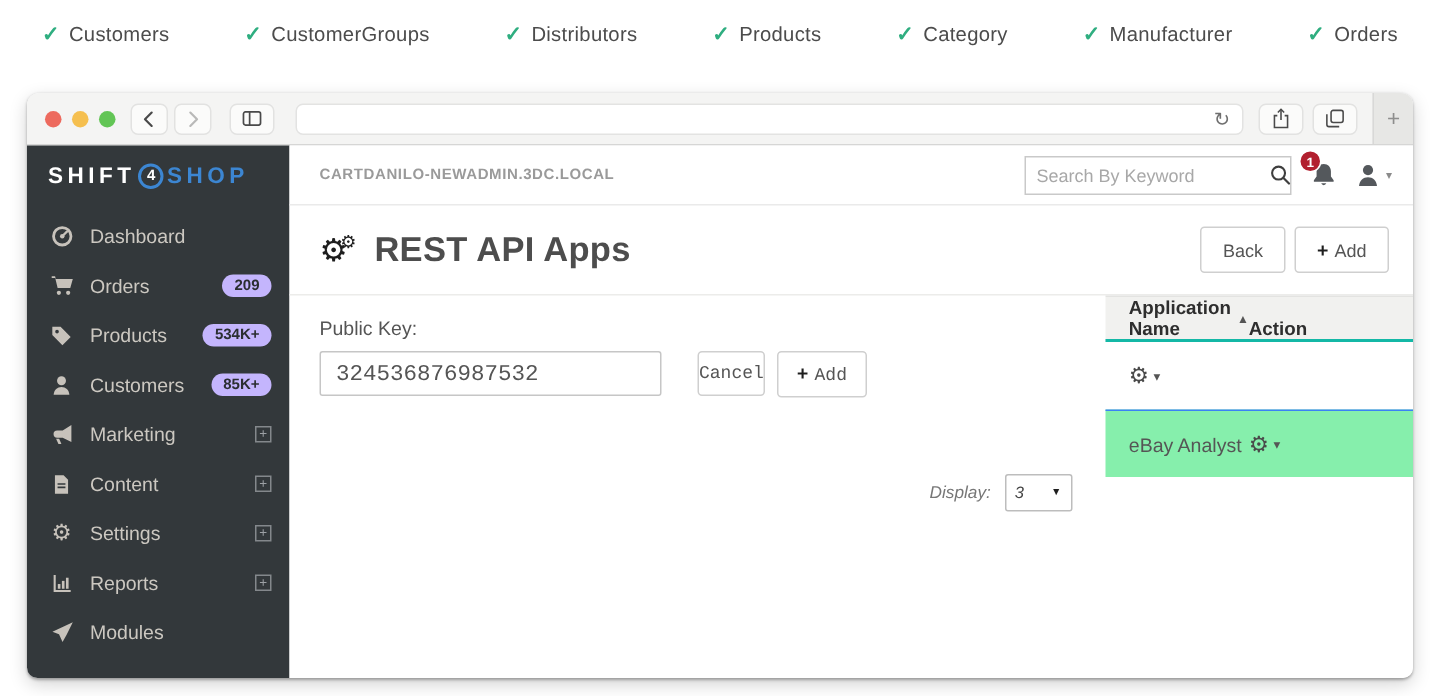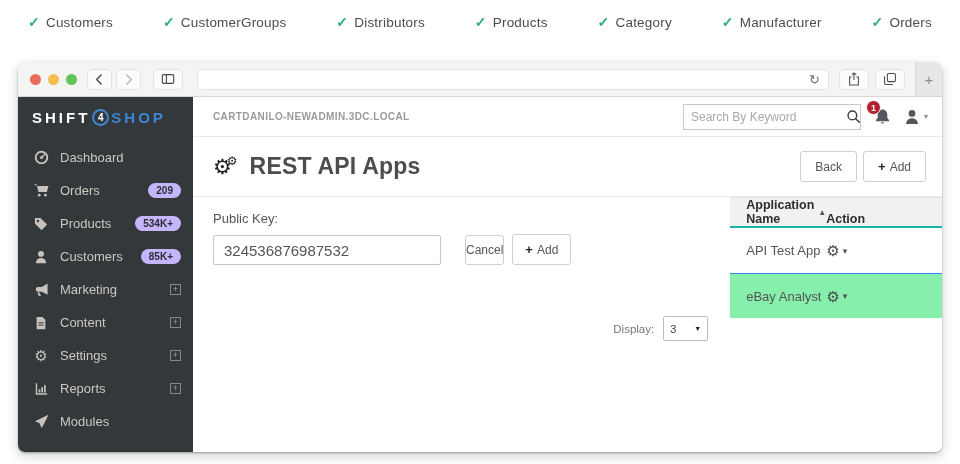--- a/index.html
+++ b/index.html
@@ -77,27 +77,27 @@
   .ptitle { font-size:23px; font-weight:700; color:#4d4d4d; letter-spacing:.2px; }
   .btn { background:#fff; border:1px solid #cfcfcf; border-radius:3px; color:#555; font-size:12px; padding:7px 14px;
          font-family:inherit; cursor:pointer; display:inline-flex; align-items:center; gap:4px; }
   .plus { font-weight:bold; color:#1e1e1e; font-size:13px; }
   .titlebtns { display:flex; gap:6px;margin-left:32px; }
 
   
   .content { flex:1; min-height:0; display:flex; }
   .formsec { padding:14px 20px 0; }
   .pklabel { display:block; font-size:13px; color:#555; margin-bottom:8px; }
-  .formrow { display:flex; align-items:flex-end; }
+  .formrow { display:flex; align-items:flex-start;font-family:Liberation Mono, monospace; }
   .pkinput { width:228px; height:30px; border:1px solid #c6c6c6; border-radius:2px; padding:0 10px;
              font-size:15px; color:#555; font-family:inherit; }
   .cancelbtn { margin-left:24px; padding:7px 0; }
   .addbtn2 { margin-left:8px; padding:7px 12px; }
 
-  .displayrow { display:flex; justify-content:center; align-items:center; gap:9px; padding:20px 22px 12px; font-size:11.5px; color:#777; }
+  .displayrow { display:flex; justify-content:center; align-items:center; gap:9px; padding:20px 22px 12px; font-size:11.5px; color:#777;font-style:italic; }
   .select { min-width:45px; height:25px; background:#fff; border:1px solid #bdbdbd; border-radius:2px;
             display:flex; align-items:center; justify-content:space-between; padding:0 6px; font-size:11px; color:#444; cursor:pointer; }
   .sc { font-size:7px; color:#1e1e1e; margin-left:6px; }
 
   .apptable { border-top:1px solid #e3e3e1; }
   .thead { height:30px; background:#f1f1ef; border-bottom:2px solid #14b8a6; display:flex; align-items:flex-end;
            padding-left:16px; font-size:12.5px; font-weight:bold; color:#2e2e2e; }
   .colname { flex:1; display:flex; align-items:center; gap:4px; cursor:pointer; }
   .sort { font-size:8px; color:#555; }
   .colaction { width:187px; flex:0 0 auto; }
@@ -408,21 +408,20 @@
 
           <div class="apptable">
             <div class="thead">
               <span class="colname">
                 <span>Application Name</span>
                 <span class="sort">▲</span>
               </span>
               <span class="colaction">Action</span>
             </div>
             <div class="trow">
-              <span class="cellname">API Test App</span>
               <span class="cellaction">
                 <span class="agear">⚙</span>
                 <span class="acaret">▾</span>
               </span>
             </div>
             <div class="trow alt">
               <span class="cellname">eBay Analyst</span>
               <span class="cellaction">
                 <span class="agear">⚙</span>
                 <span class="acaret">▾</span>

